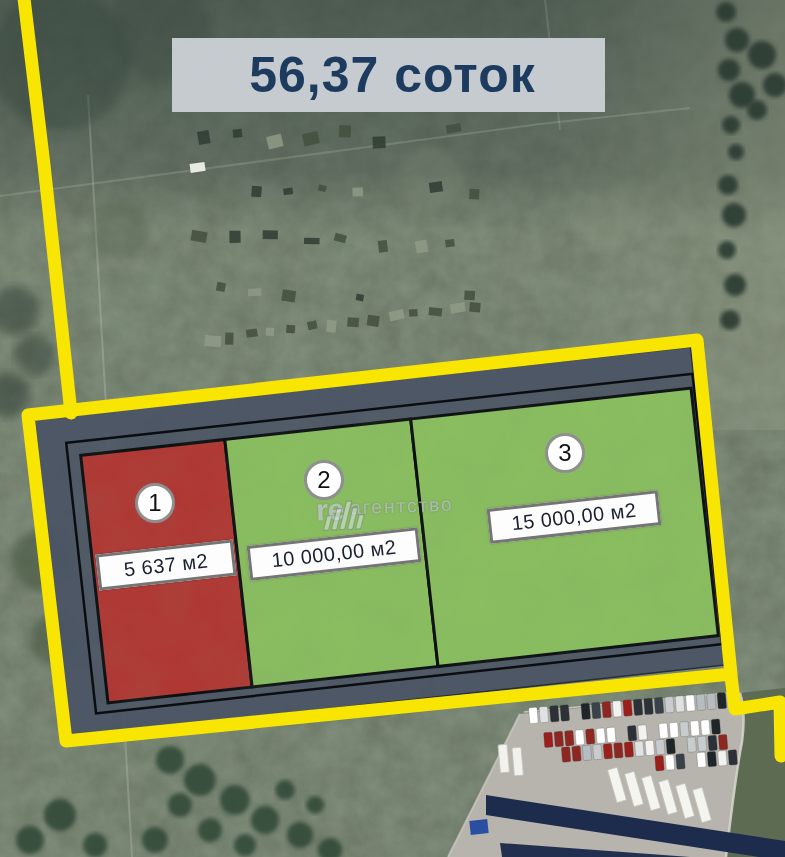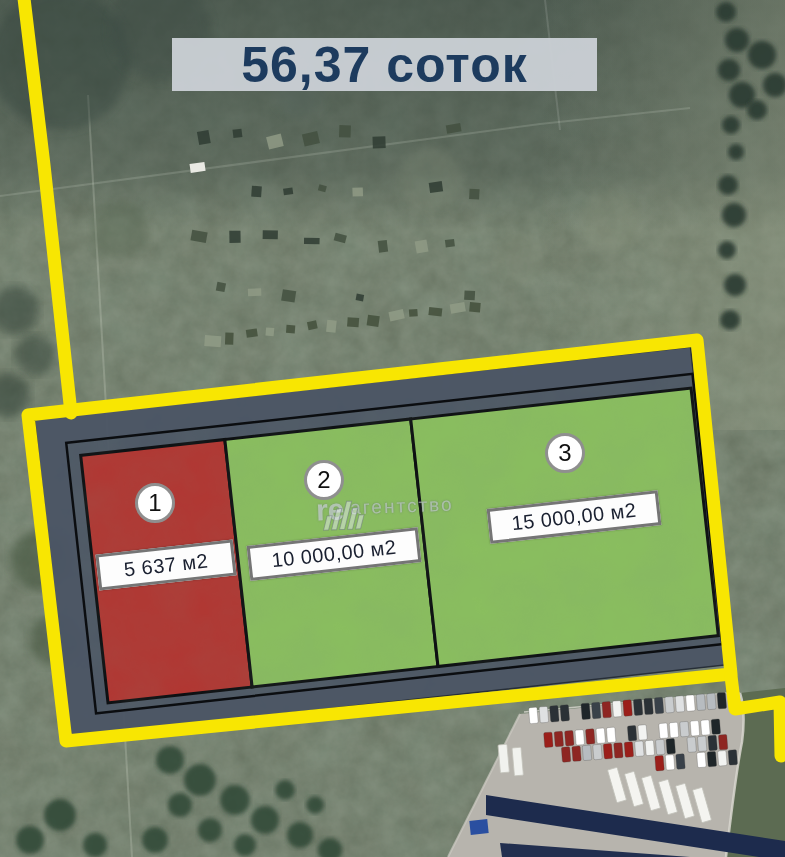--- a/index.html
+++ b/index.html
@@ -2,23 +2,23 @@
 <html><head>
 <meta charset="utf-8">
 <style>
   html,body{margin:0;padding:0;background:#222;}
   .stage{position:relative;width:785px;height:857px;overflow:hidden;
          font-family:"Liberation Sans",sans-serif;background:#66715f;}
   .stage svg{position:absolute;left:0;top:0;}
   .layer{position:absolute;left:0;top:0;width:785px;height:857px;}
 
   
-  .banner{position:absolute;left:172px;top:38px;width:425px;height:53px;
+  .banner{position:absolute;left:172px;top:38px;width:425px;height:74px;
           background:rgba(201,206,212,0.97);display:flex;align-items:center;justify-content:center;
-          z-index:40;}
+          z-index:40;padding-left:8px;}
   .banner span{color:#1d3b5e;font-size:50px;font-weight:bold;letter-spacing:1px;}
 
   
   .plot-circle{position:absolute;width:34px;height:34px;border-radius:50%;
                background:#ffffff;border:3px solid #8f8f8f;z-index:20;
                display:flex;align-items:center;justify-content:center;
                font-size:24px;color:#111;font-weight:500;}
 
   
   .area-label{position:absolute;z-index:22;background:#fdfdfd;border:3px solid #757575;

